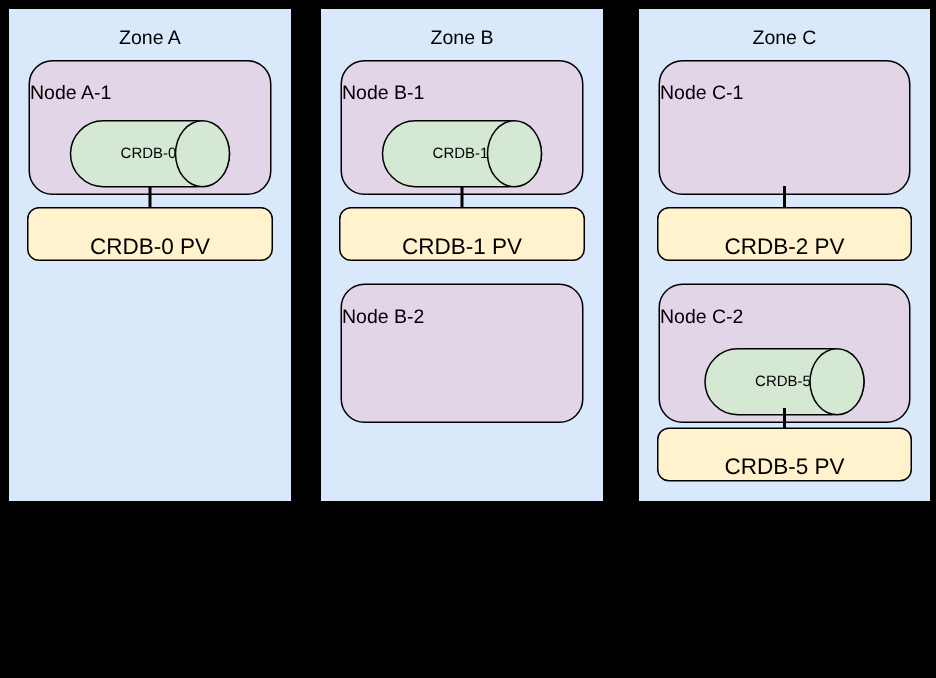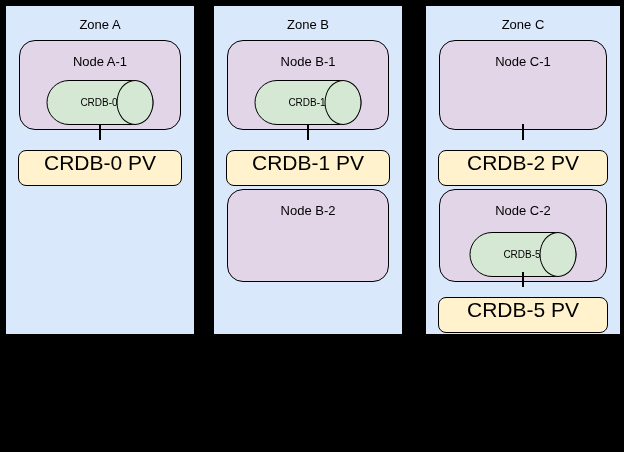--- a/index.html
+++ b/index.html
@@ -34,21 +34,21 @@
     position: absolute; left: 13px; right: 13px;
     background: var(--node-fill, #e1d5e7);
     border: 1.5px solid var(--border, #000);
     border-radius: 16px;
   }
   .node.row1 { top: 34px;  height: 90px; }
   .node.row2 { top: 183px; height: 93px; }
 
   .node-label {
     position: absolute; top: 13px; left: 0; right: 0;
-    text-align: center; font-size: 13px; line-height: 15px;
+    text-align: left; font-size: 13px; line-height: 15px;
   }
 
   .pod {
     position: absolute; bottom: 4px; left: 50%;
     transform: translateX(-50%);
     width: 107px; height: 45px;
   }
   .pod-body {
     position: absolute; top: 0; left: 0; width: 107px; height: 45px;
     background: var(--pod-fill, #d5e8d4);
@@ -73,23 +73,22 @@
     width: 2px; background: var(--border, #000);
   }
   .connector.row1 { top: 118px; height: 16px; }
   .connector.row2 { top: 266px; height: 15px; }
 
   .pv {
     position: absolute; left: 12px; right: 12px; height: 36px;
     background: var(--pv-fill, #fff2cc);
     border: 1.5px solid var(--border, #000);
     border-radius: 8px;
-    display: flex; align-items: flex-start; justify-content: center;
-    font-size: 21px;
-    margin-top: 12px;
+    display: flex; align-items: flex-end; justify-content: center;
+    font-size: 15px;
   }
   .pv.row1 { top: 132px; }
   .pv.row2 { top: 279px; }
 </style>
 </head>
 <body>
 
 <div class="stage">
 
   <section class="zone zone-a">

